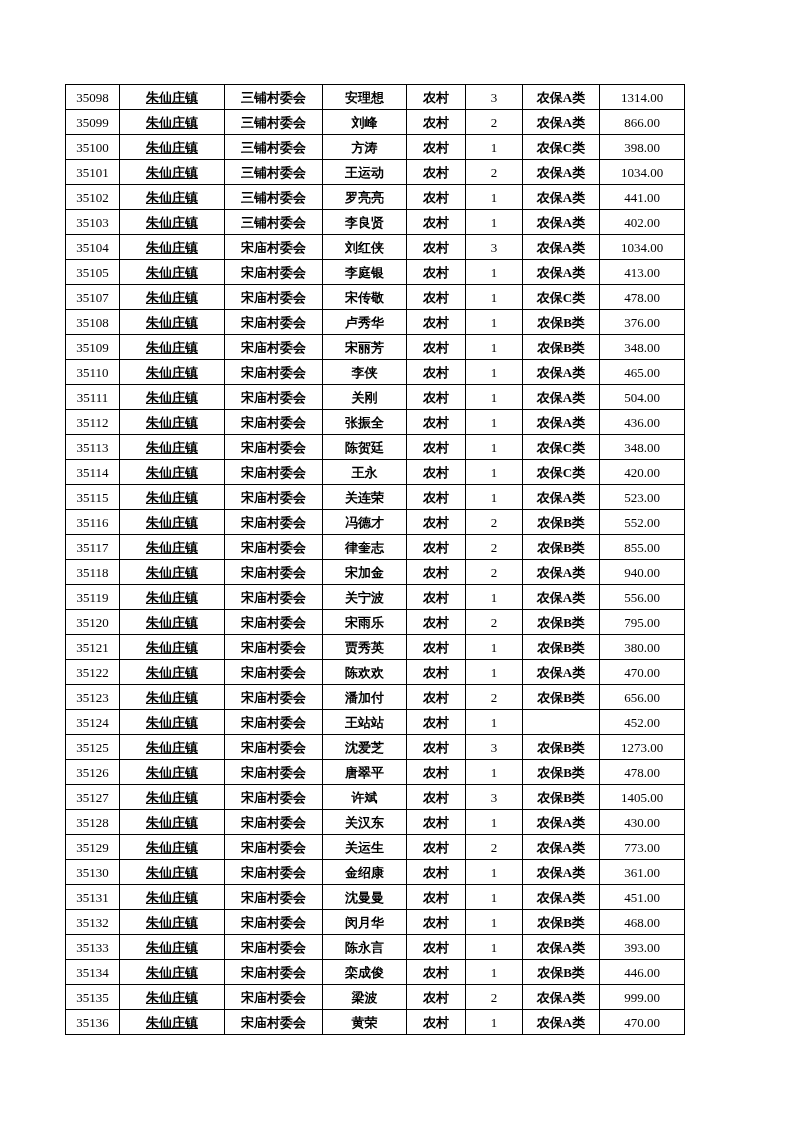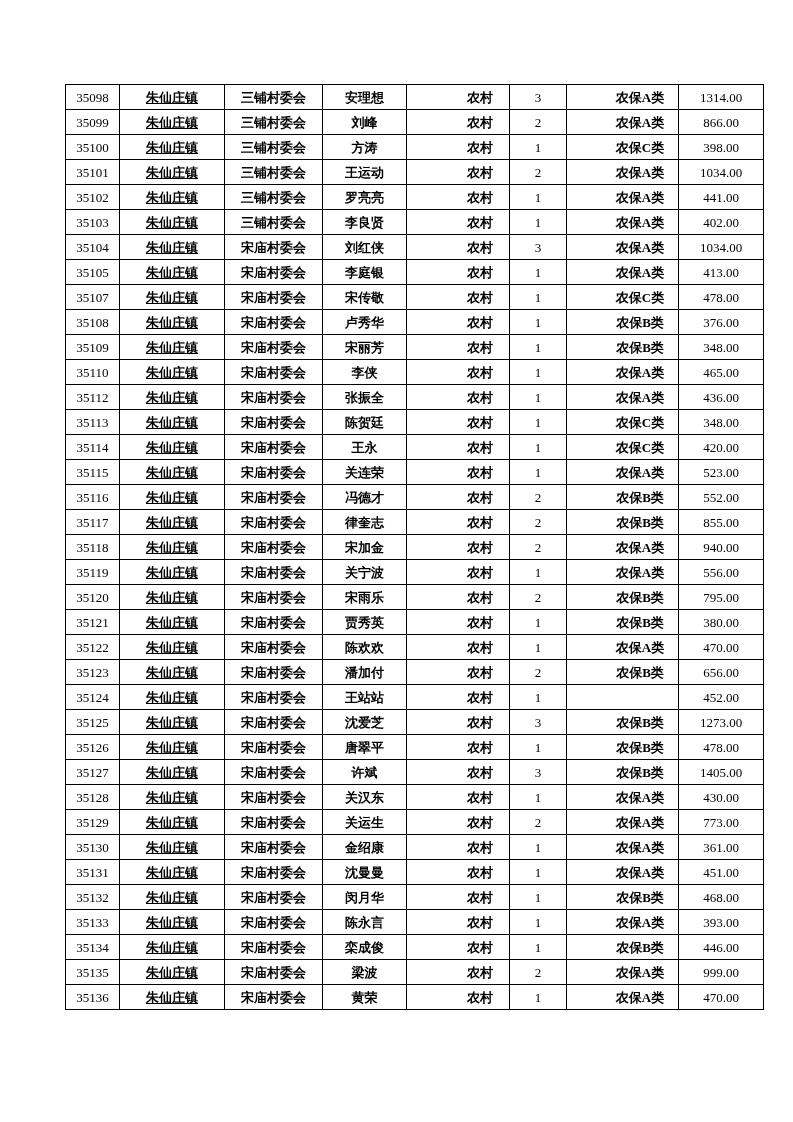--- a/index.html
+++ b/index.html
@@ -40,23 +40,23 @@
     overflow: hidden;
     white-space: nowrap;
   }
   tr {
     height: 25px;
   }
   .col-id { width: 53px; }
   .col-town { width: 104px; font-weight: bold; text-decoration: underline; }
   .col-village { width: 97px; font-weight: bold; }
   .col-name { width: 83px; font-weight: bold; }
-  .col-residence { width: 58px; font-weight: bold; padding-left: 44px; }
+  .col-residence { width: 58px; font-weight: bold; }
   .col-household_count { width: 56px; }
-  .col-insurance_category { width: 76px; font-weight: bold; padding-left: 35px; }
+  .col-insurance_category { width: 76px; font-weight: bold; }
   .col-amount { width: 84px; }
 </style>
 </head>
 <body>
 
 <div class="sheet">
   <table>
     <tbody>
         <tr>
           <td class="col-id">35098</td>
@@ -170,20 +170,30 @@
         </tr>
         <tr>
           <td class="col-id">35110</td>
           <td class="col-town">朱仙庄镇</td>
           <td class="col-village">宋庙村委会</td>
           <td class="col-name">李侠</td>
           <td class="col-residence">农村</td>
           <td class="col-household_count">1</td>
           <td class="col-insurance_category">农保A类</td>
           <td class="col-amount">465.00</td>
+        </tr>
+        <tr>
+          <td class="col-id">35111</td>
+          <td class="col-town">朱仙庄镇</td>
+          <td class="col-village">宋庙村委会</td>
+          <td class="col-name">关刚</td>
+          <td class="col-residence">农村</td>
+          <td class="col-household_count">1</td>
+          <td class="col-insurance_category">农保A类</td>
+          <td class="col-amount">504.00</td>
         </tr>
         <tr>
           <td class="col-id">35112</td>
           <td class="col-town">朱仙庄镇</td>
           <td class="col-village">宋庙村委会</td>
           <td class="col-name">张振全</td>
           <td class="col-residence">农村</td>
           <td class="col-household_count">1</td>
           <td class="col-insurance_category">农保A类</td>
           <td class="col-amount">436.00</td>

